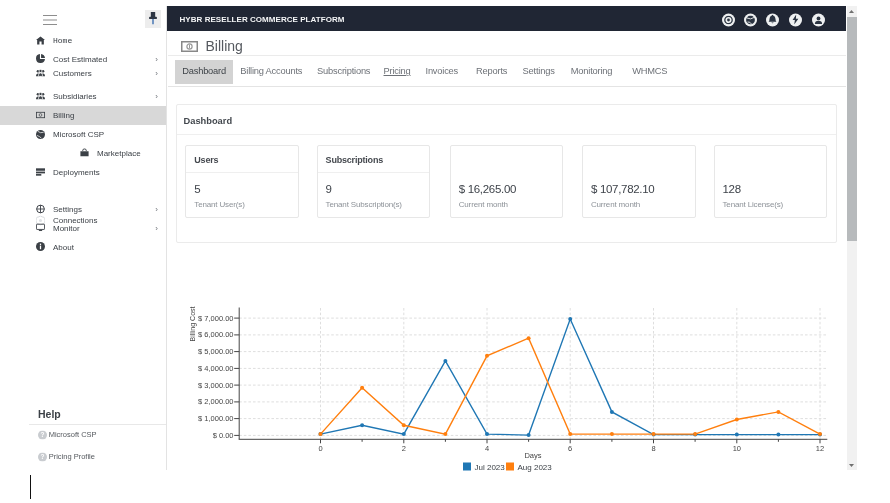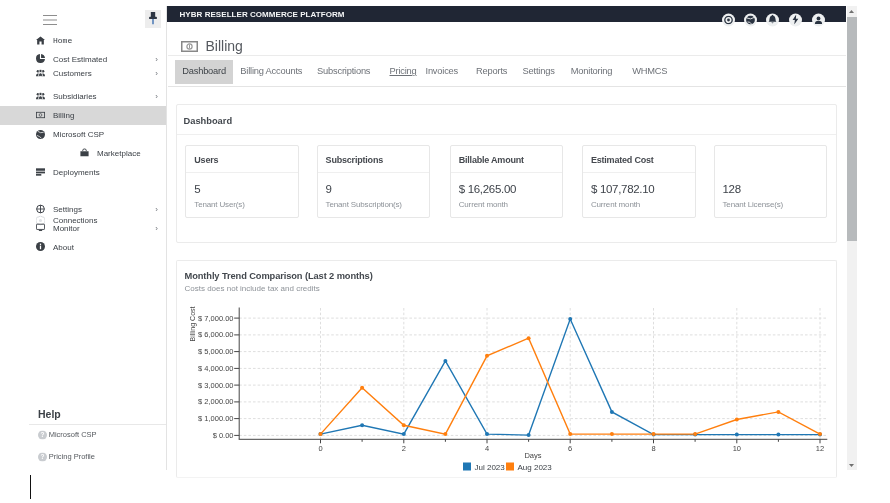--- a/index.html
+++ b/index.html
@@ -7,21 +7,21 @@
   #page { position:relative; width:890px; height:503px; background:#fff; }
   .abs { position:absolute; }
   
   #sidebar { left:0; top:6px; width:166.5px; height:464px; background:#fff; border-right:1px solid #e3e3e3; }
   .menu-item { position:absolute; left:0; width:166px; height:18.7px; font-size:8px; color:#3c4147; }
   .menu-item .mi-ico { position:absolute; left:36px; top:50%; transform:translateY(-50%); width:9px; height:9px; display:flex; align-items:center; justify-content:center; }
   .menu-item .mi-txt { position:absolute; left:53px; top:50%; transform:translateY(-50%); white-space:nowrap; }
   .menu-item .mi-chev { position:absolute; right:8px; top:50%; transform:translateY(-50%); color:#6d7278; font-size:8px; }
   .menu-item.active { background:#d8d8d8; }
   
-  #navbar { left:166.5px; top:6px; width:679px; height:16px; background:#202634; }
+  #navbar { left:166.5px; top:6px; width:679px; height:25px; background:#202634; }
   #navtitle { position:absolute; left:13px; top:50%; transform:translateY(-50%); color:#f5f6f7; font-size:8px; font-weight:bold; letter-spacing:0.05px; }
   .navico { position:absolute; top:13.5px; width:13px; height:13px; border-radius:50%; background:#eef0f1; transform:translateY(-50%); display:flex; align-items:center; justify-content:center; }
   
   #content { left:167.5px; top:32px; width:678px; height:438px; background:#fff; }
   #pagehead { position:absolute; left:0; top:0; width:678px; height:24px; border-bottom:1px solid #ebebeb; }
   #pagetitle { position:absolute; left:38px; top:5.5px; font-size:14px; color:#55595f; }
   #tabs { position:absolute; left:0; top:24px; width:678px; height:31px; border-bottom:1px solid #e4e4e4; }
   .tab { position:absolute; top:4px; height:23.6px; line-height:23.6px; font-size:9.3px; letter-spacing:-0.2px; color:#6d7177; white-space:nowrap; }
   .tab.active { background:#d3d3d3; color:#3f4449; }
   .panel { position:absolute; left:8.5px; width:661px; background:#fff; border:1px solid #ebebeb; border-radius:2px; }
@@ -250,21 +250,21 @@
         <rect x="0.75" y="0.75" width="15.5" height="9.5" fill="none" stroke="#888" stroke-width="1.5"></rect>
         <circle cx="8.5" cy="5.5" r="2.6" fill="none" stroke="#999" stroke-width="1.2"></circle>
         <line x1="8.5" y1="3.6" x2="8.5" y2="7.4" stroke="#999" stroke-width="1"></line>
       </svg>
       <div id="pagetitle">Billing</div>
     </div>
     <div id="tabs">
       <div class="tab active" style="left:7.6px; width:58px; text-align:center;">Dashboard</div>
       <div class="tab" style="left:72.8px;">Billing Accounts</div>
       <div class="tab" style="left:149.6px;">Subscriptions</div>
-      <div class="tab" style="left:222px;text-decoration:underline;">Pricing</div>
+      <div class="tab" style="left:216px;text-decoration:underline;">Pricing</div>
       <div class="tab" style="left:258px;">Invoices</div>
       <div class="tab" style="left:308.6px;">Reports</div>
       <div class="tab" style="left:355.1px;">Settings</div>
       <div class="tab" style="left:403.3px;">Monitoring</div>
       <div class="tab" style="left:464.7px;">WHMCS</div>
     </div>
     <div class="panel" id="panel1">
       <div class="phead">
           <span>Dashboard</span>
         </div>
@@ -277,43 +277,33 @@
           <div class="csub">Tenant User(s)</div>
         </div>
         <div class="card" style="left:139.6px;">
           <div class="chead">
               <span>Subscriptions</span>
             </div>
           <div class="cval">9</div>
           <div class="csub">Tenant Subscription(s)</div>
         </div>
         <div class="card" style="left:272.7px;">
-          <div class="chead">
-              <span>Billable Amount</span>
-            </div>
           <div class="cval">$ 16,265.00</div>
           <div class="csub">Current month</div>
         </div>
         <div class="card" style="left:404.9px;">
-          <div class="chead">
-              <span>Estimated Cost</span>
-            </div>
           <div class="cval">$ 107,782.10</div>
           <div class="csub">Current month</div>
         </div>
         <div class="card" style="left:536.5px;">
           <div class="cval">128</div>
           <div class="csub">Tenant License(s)</div>
         </div>
       </div>
     </div>
-    <div class="panel" id="panel2">
-      <div id="p2title">Monthly Trend Comparison (Last 2 months)</div>
-      <div id="p2sub">Costs does not include tax and credits</div>
-      </div>
   <svg class="abs" style="left:18.5px; top:264px;" width="650" height="178" viewBox="186 296 650 178">
 <g stroke="#dedede" stroke-width="1" stroke-dasharray="2.6 2">
           <line x1="239.2" y1="435.4" x2="827.3" y2="435.4"></line>
           <line x1="239.2" y1="418.6" x2="827.3" y2="418.6"></line>
           <line x1="239.2" y1="401.9" x2="827.3" y2="401.9"></line>
           <line x1="239.2" y1="385.1" x2="827.3" y2="385.1"></line>
           <line x1="239.2" y1="368.4" x2="827.3" y2="368.4"></line>
           <line x1="239.2" y1="351.6" x2="827.3" y2="351.6"></line>
           <line x1="239.2" y1="334.9" x2="827.3" y2="334.9"></line>
           <line x1="239.2" y1="318.1" x2="827.3" y2="318.1"></line>

